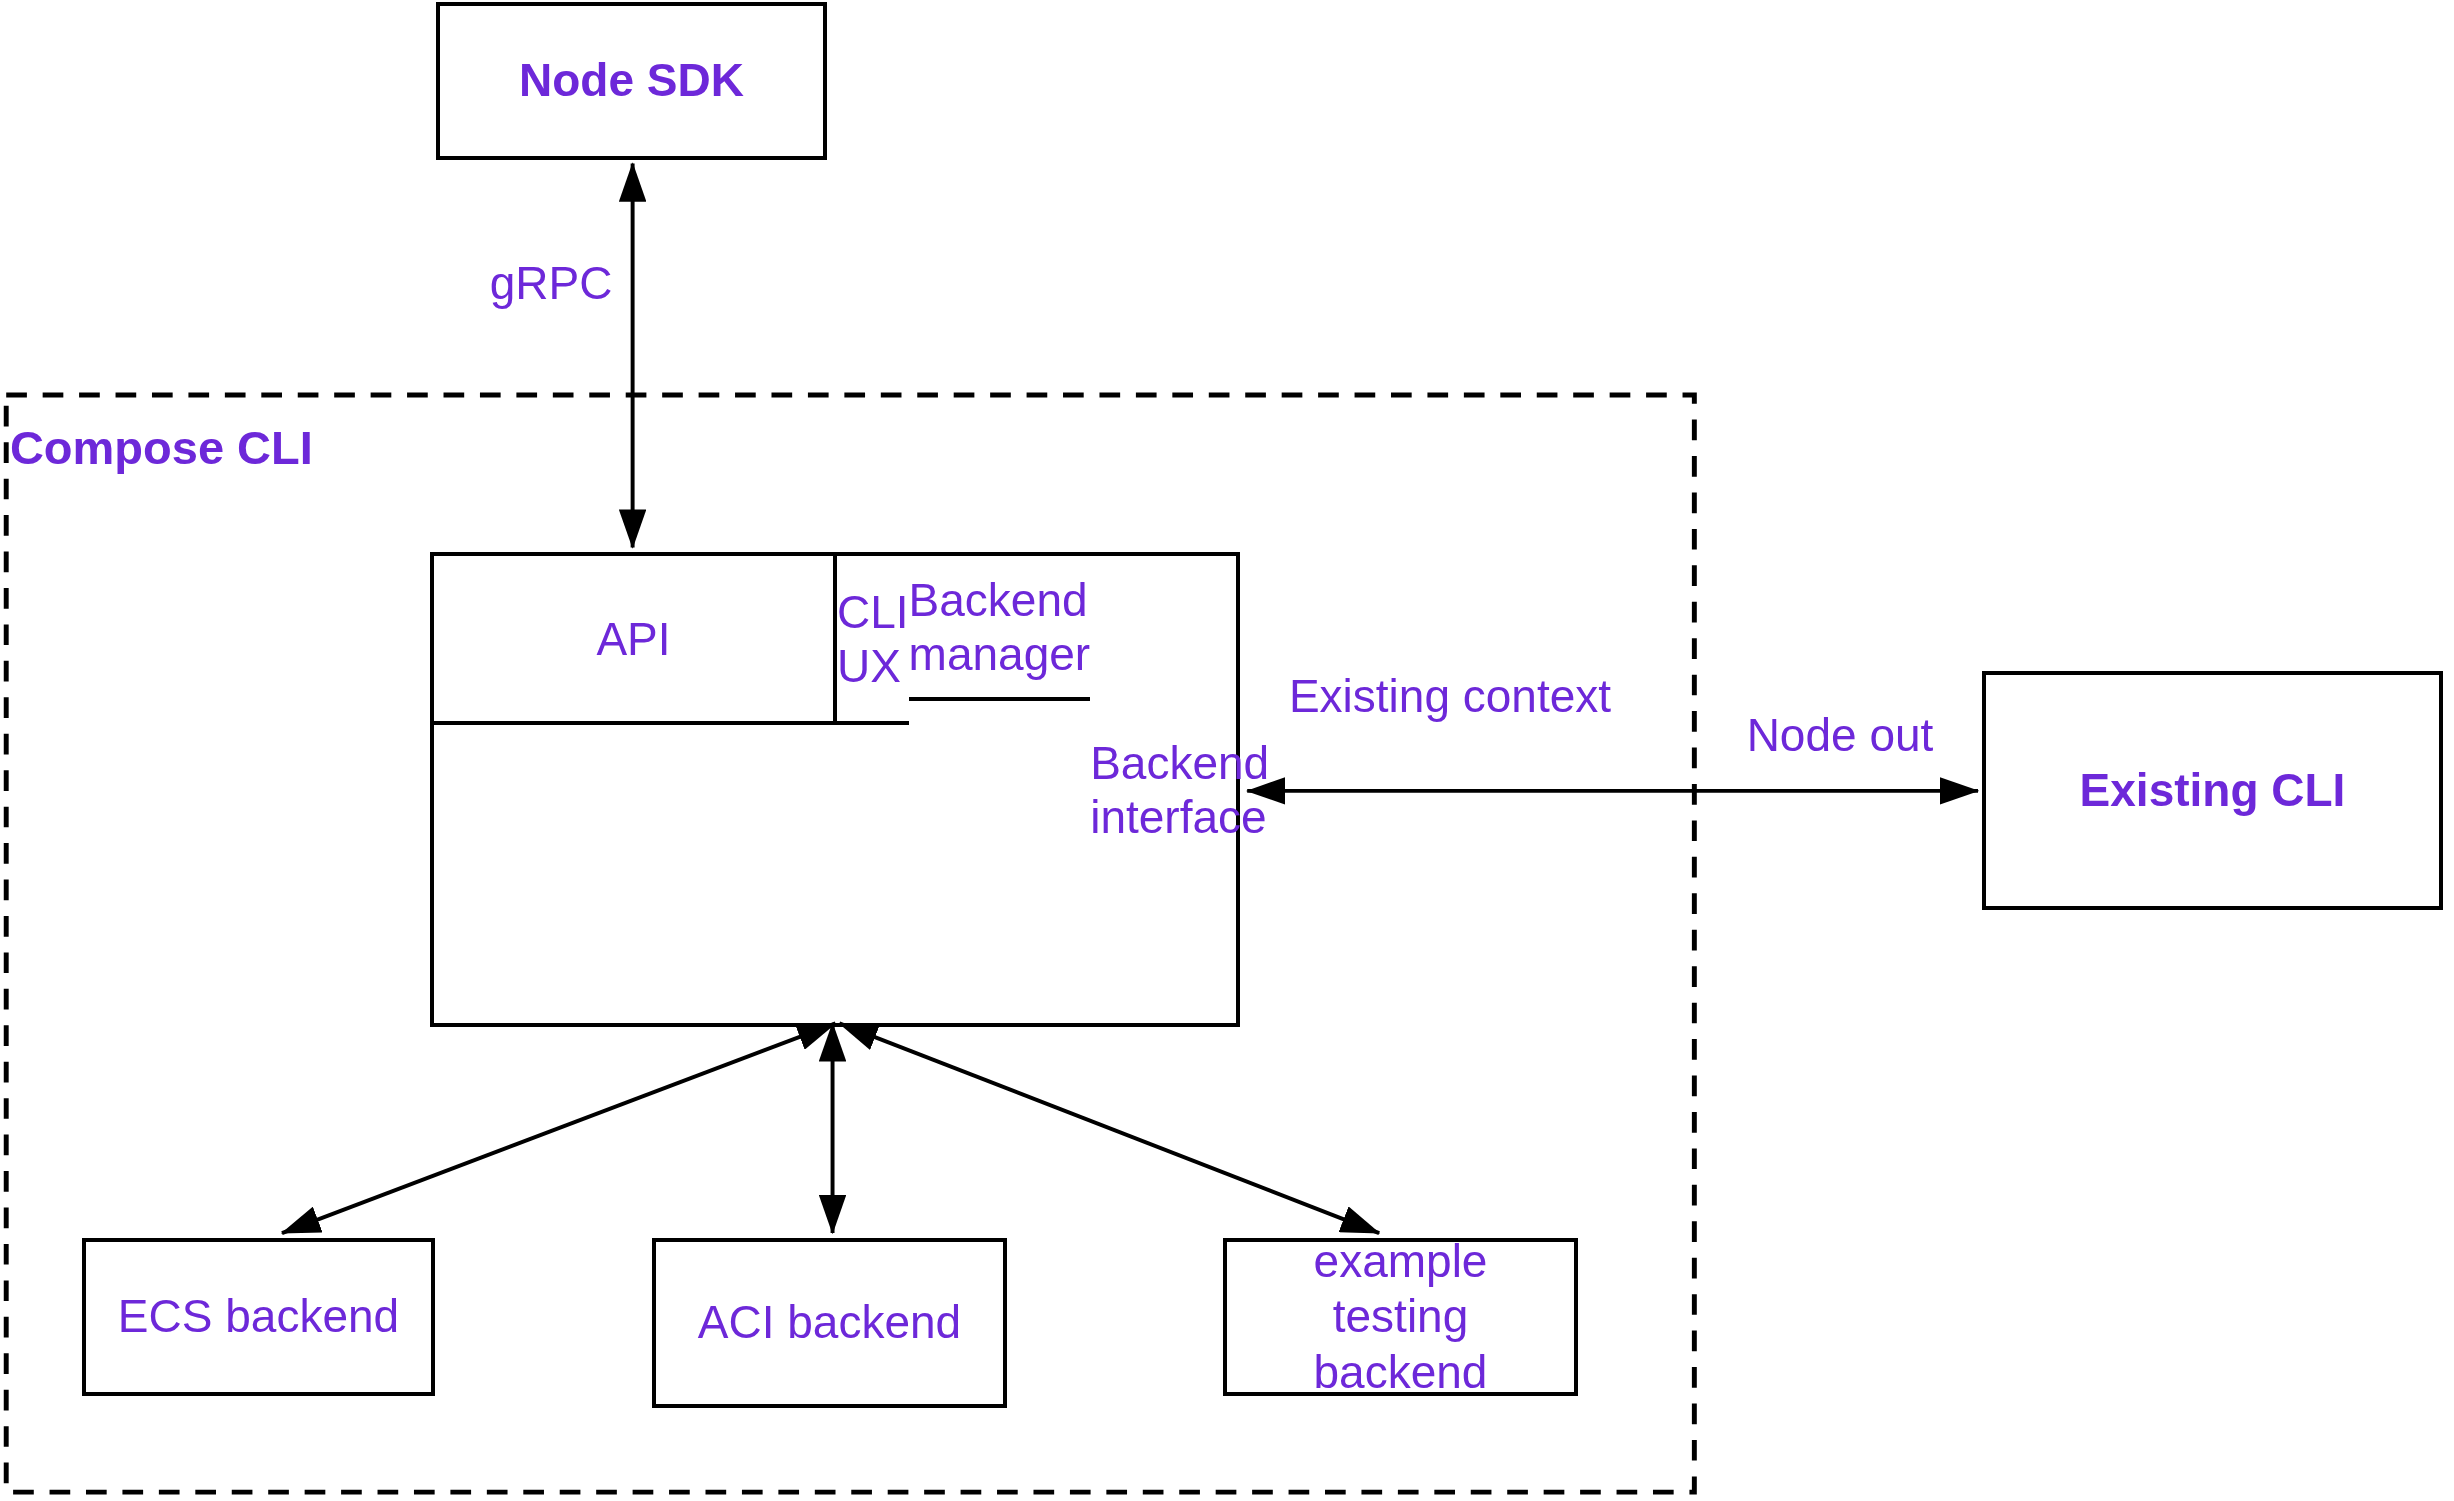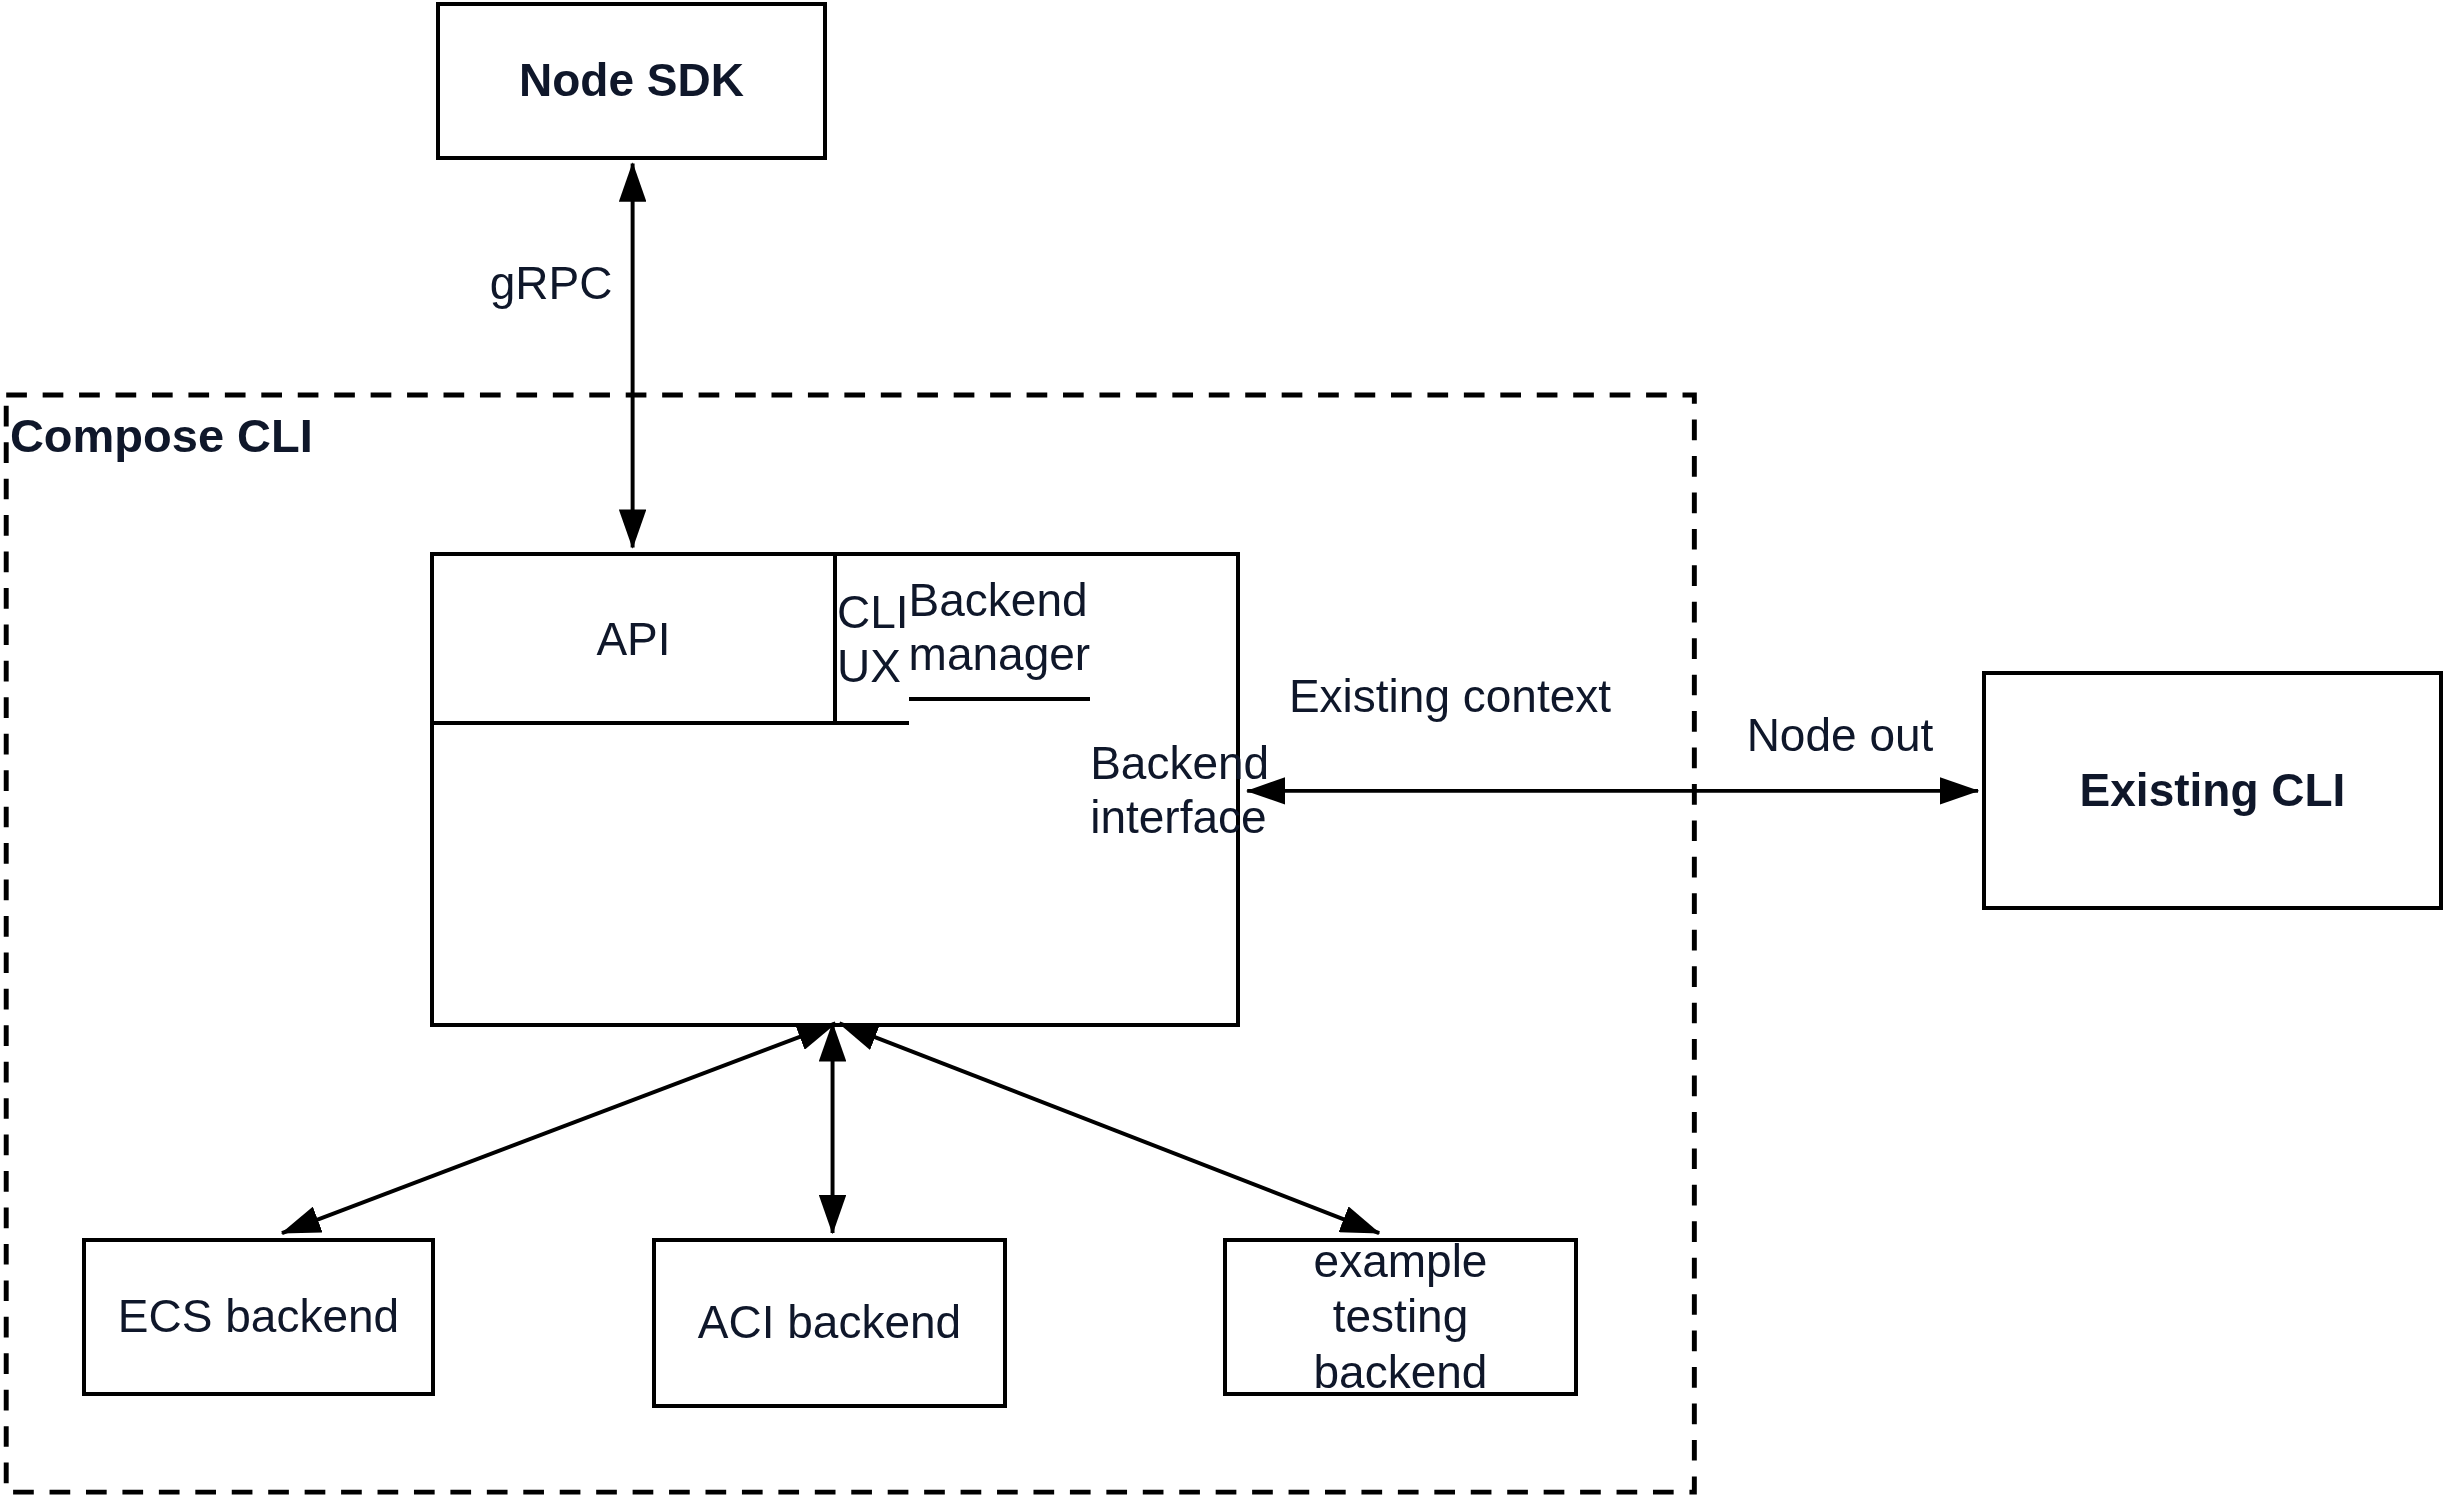--- a/index.html
+++ b/index.html
@@ -2,21 +2,21 @@
 <html><head>
 <meta charset="utf-8">
 <style>
   html, body { margin: 0; padding: 0; background: #ffffff; }
   .canvas {
     position: relative;
     width: 2455px;
     height: 1501px;
     background: #ffffff;
     font-family: "Liberation Sans", sans-serif;
-    color: #0f172a;
+    color: #6d28d9;
     overflow: hidden;
   }
   .box {
     position: absolute;
     box-sizing: border-box;
     border: 4.9px solid #000000;
     background: #ffffff;
     display: flex;
     align-items: center;
     justify-content: center;
@@ -54,21 +54,21 @@
   
   .edge-label {
     position: absolute;
     transform: translate(-50%, -50%);
     font-size: 46px;
     white-space: nowrap;
     background: transparent;
   }
   .container-label {
     position: absolute;
-    left: 9.9px; top: 408px;
+    left: 9.9px; top: 420px;
     font-size: 47px;
     font-weight: bold;
     white-space: nowrap;
   }
   svg.overlay {
     position: absolute;
     left: 0; top: 0;
     width: 2455px; height: 1501px;
     pointer-events: none;
   }

